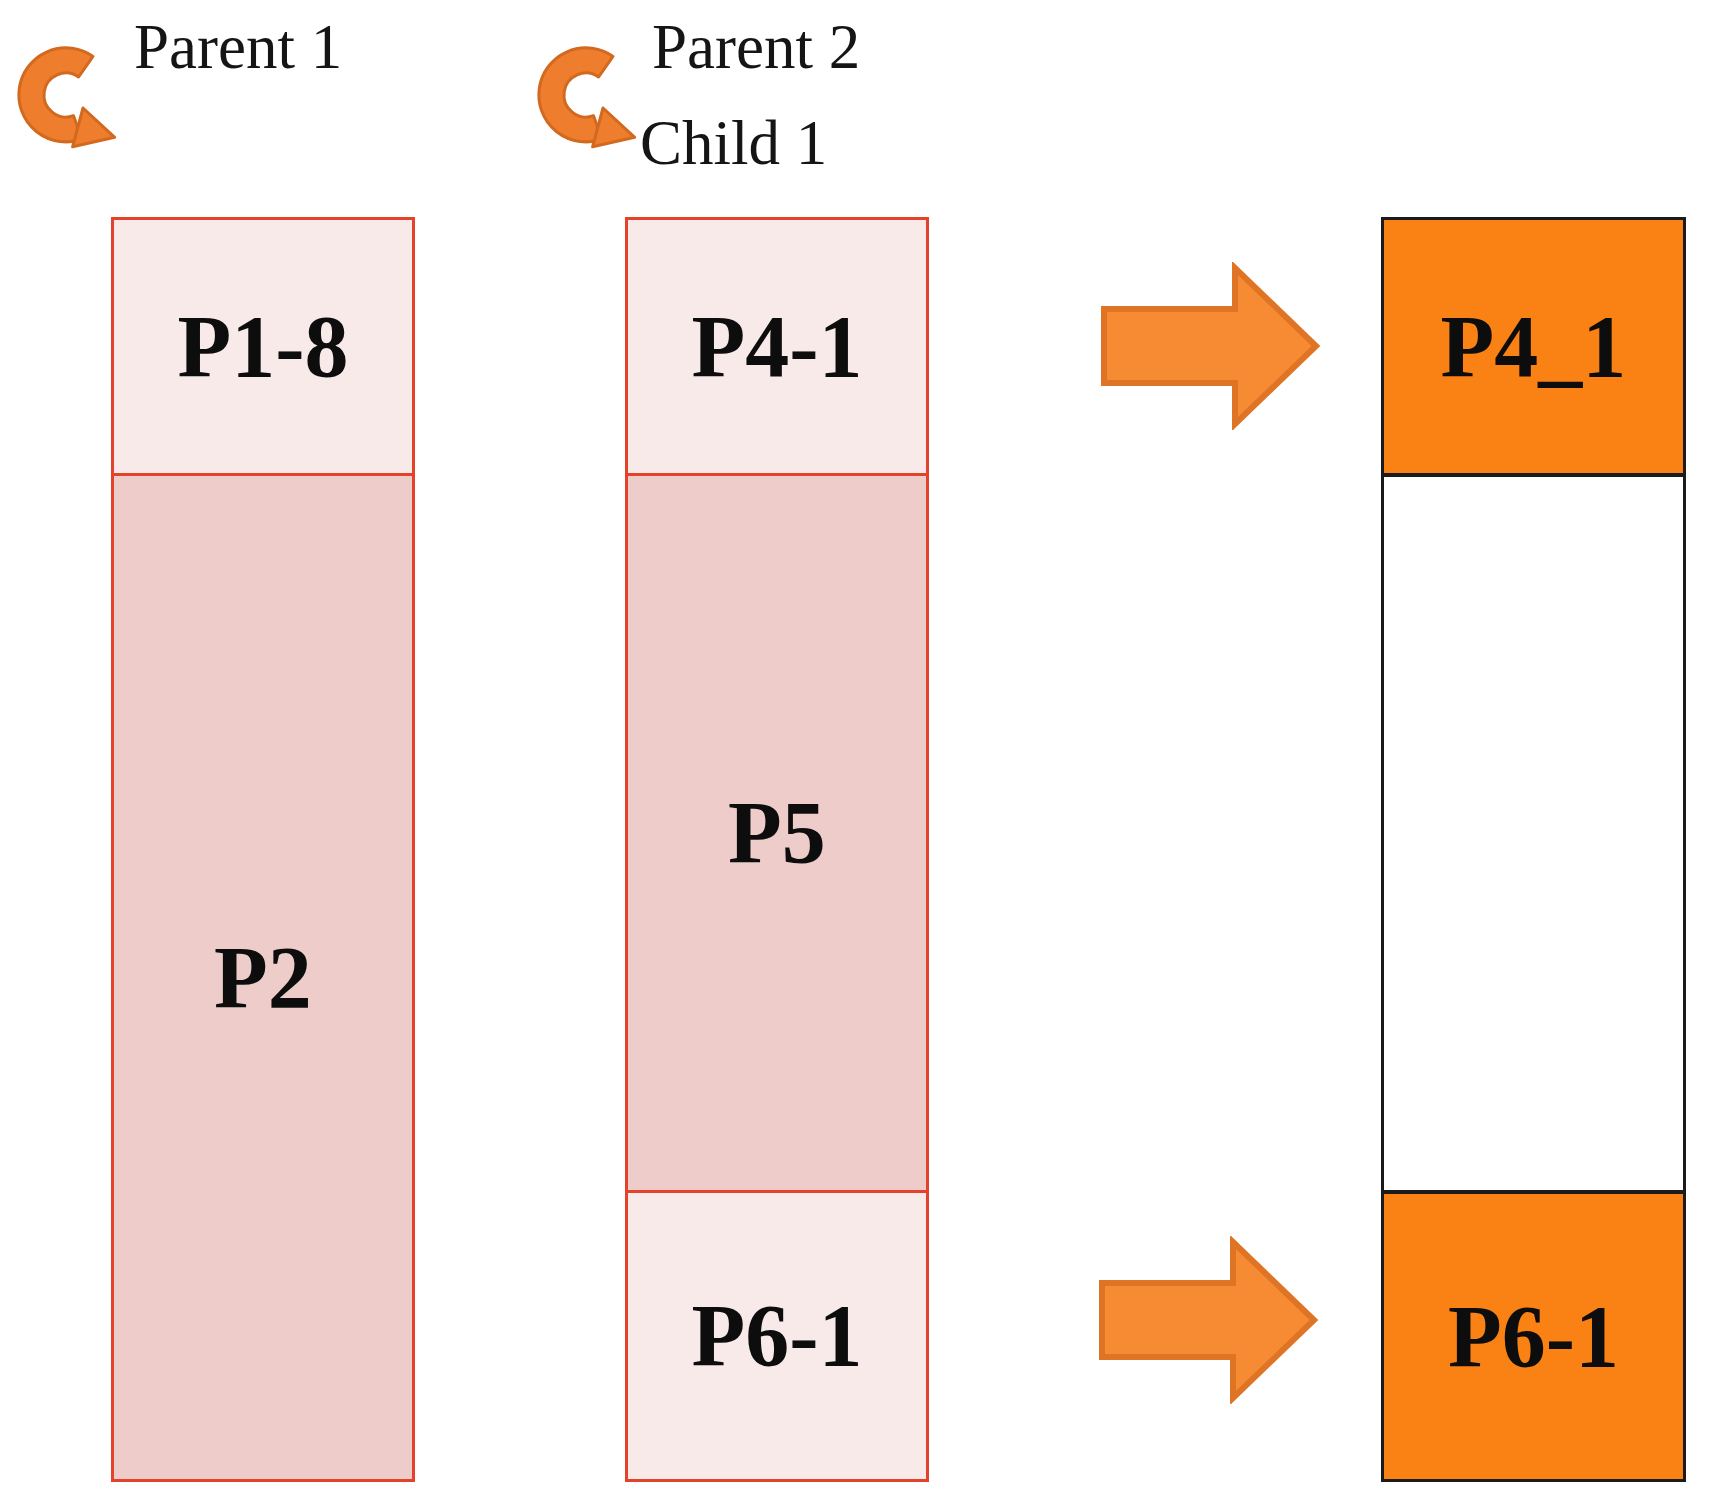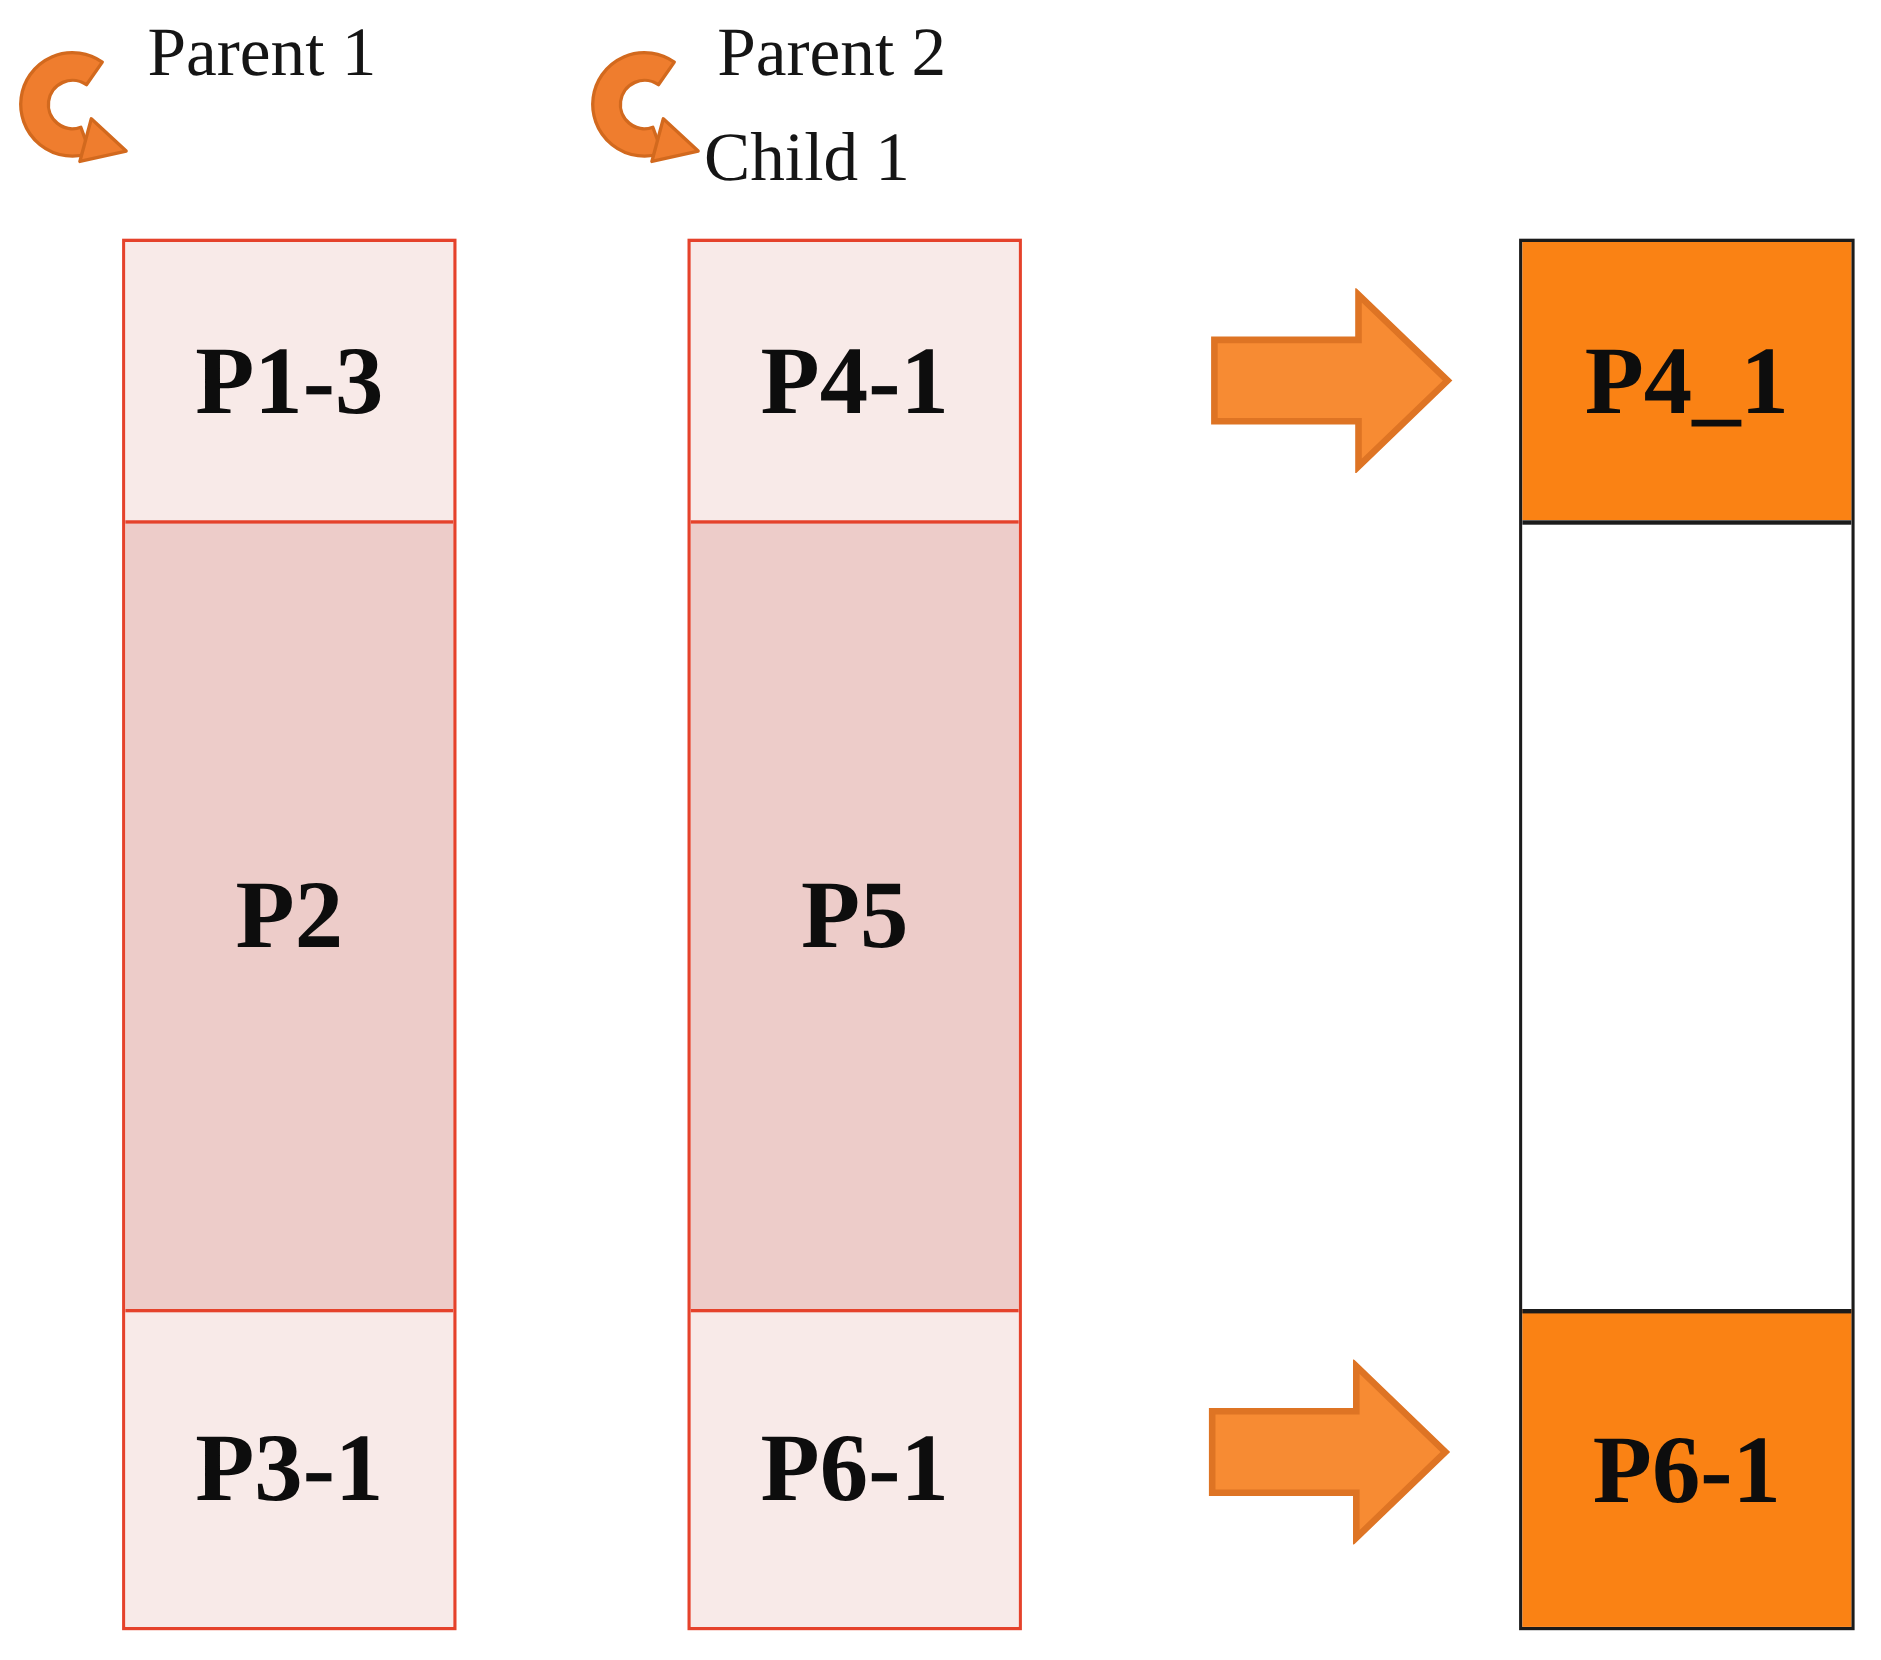--- a/index.html
+++ b/index.html
@@ -73,27 +73,24 @@
 
   <svg class="curved-arrow" style="left:536px; top:32px;" viewBox="0 0 102 140">
     <path d="M 77 24.5 A 47 47 0 1 0 66 107 L 57.5 83.7 A 22 22 0 1 1 62.6 45 Z" fill="#EF7D2E" stroke="#D2691E" stroke-width="3" stroke-linejoin="round"></path>
     <polygon points="56.6,114.8 67,76 98.7,105.3" fill="#EF7D2E" stroke="#D2691E" stroke-width="3" stroke-linejoin="round"></polygon>
   </svg>
   <div class="hdr-label" style="left:652px; top:16px;">Parent 2</div>
   <div class="hdr-label" style="left:640px; top:112px;">Child 1</div>
 
   <div class="column col-red" style="left:111px; width:304px;">
     <div class="seg seg-top bg-light-pink">
-      <span>P1-3</span>
+      <span>P1-8</span>
     </div>
     <div class="seg seg-mid bg-mid-pink">
       <span>P2</span>
-    </div>
-    <div class="seg seg-bot bg-light-pink">
-      <span>P3-1</span>
     </div>
   </div>
 
   <div class="column col-red" style="left:625px; width:304px;justify-content:space-between;">
     <div class="seg seg-top bg-light-pink">
       <span>P4-1</span>
     </div>
     <div class="seg seg-mid bg-mid-pink">
       <span>P5</span>
     </div>

